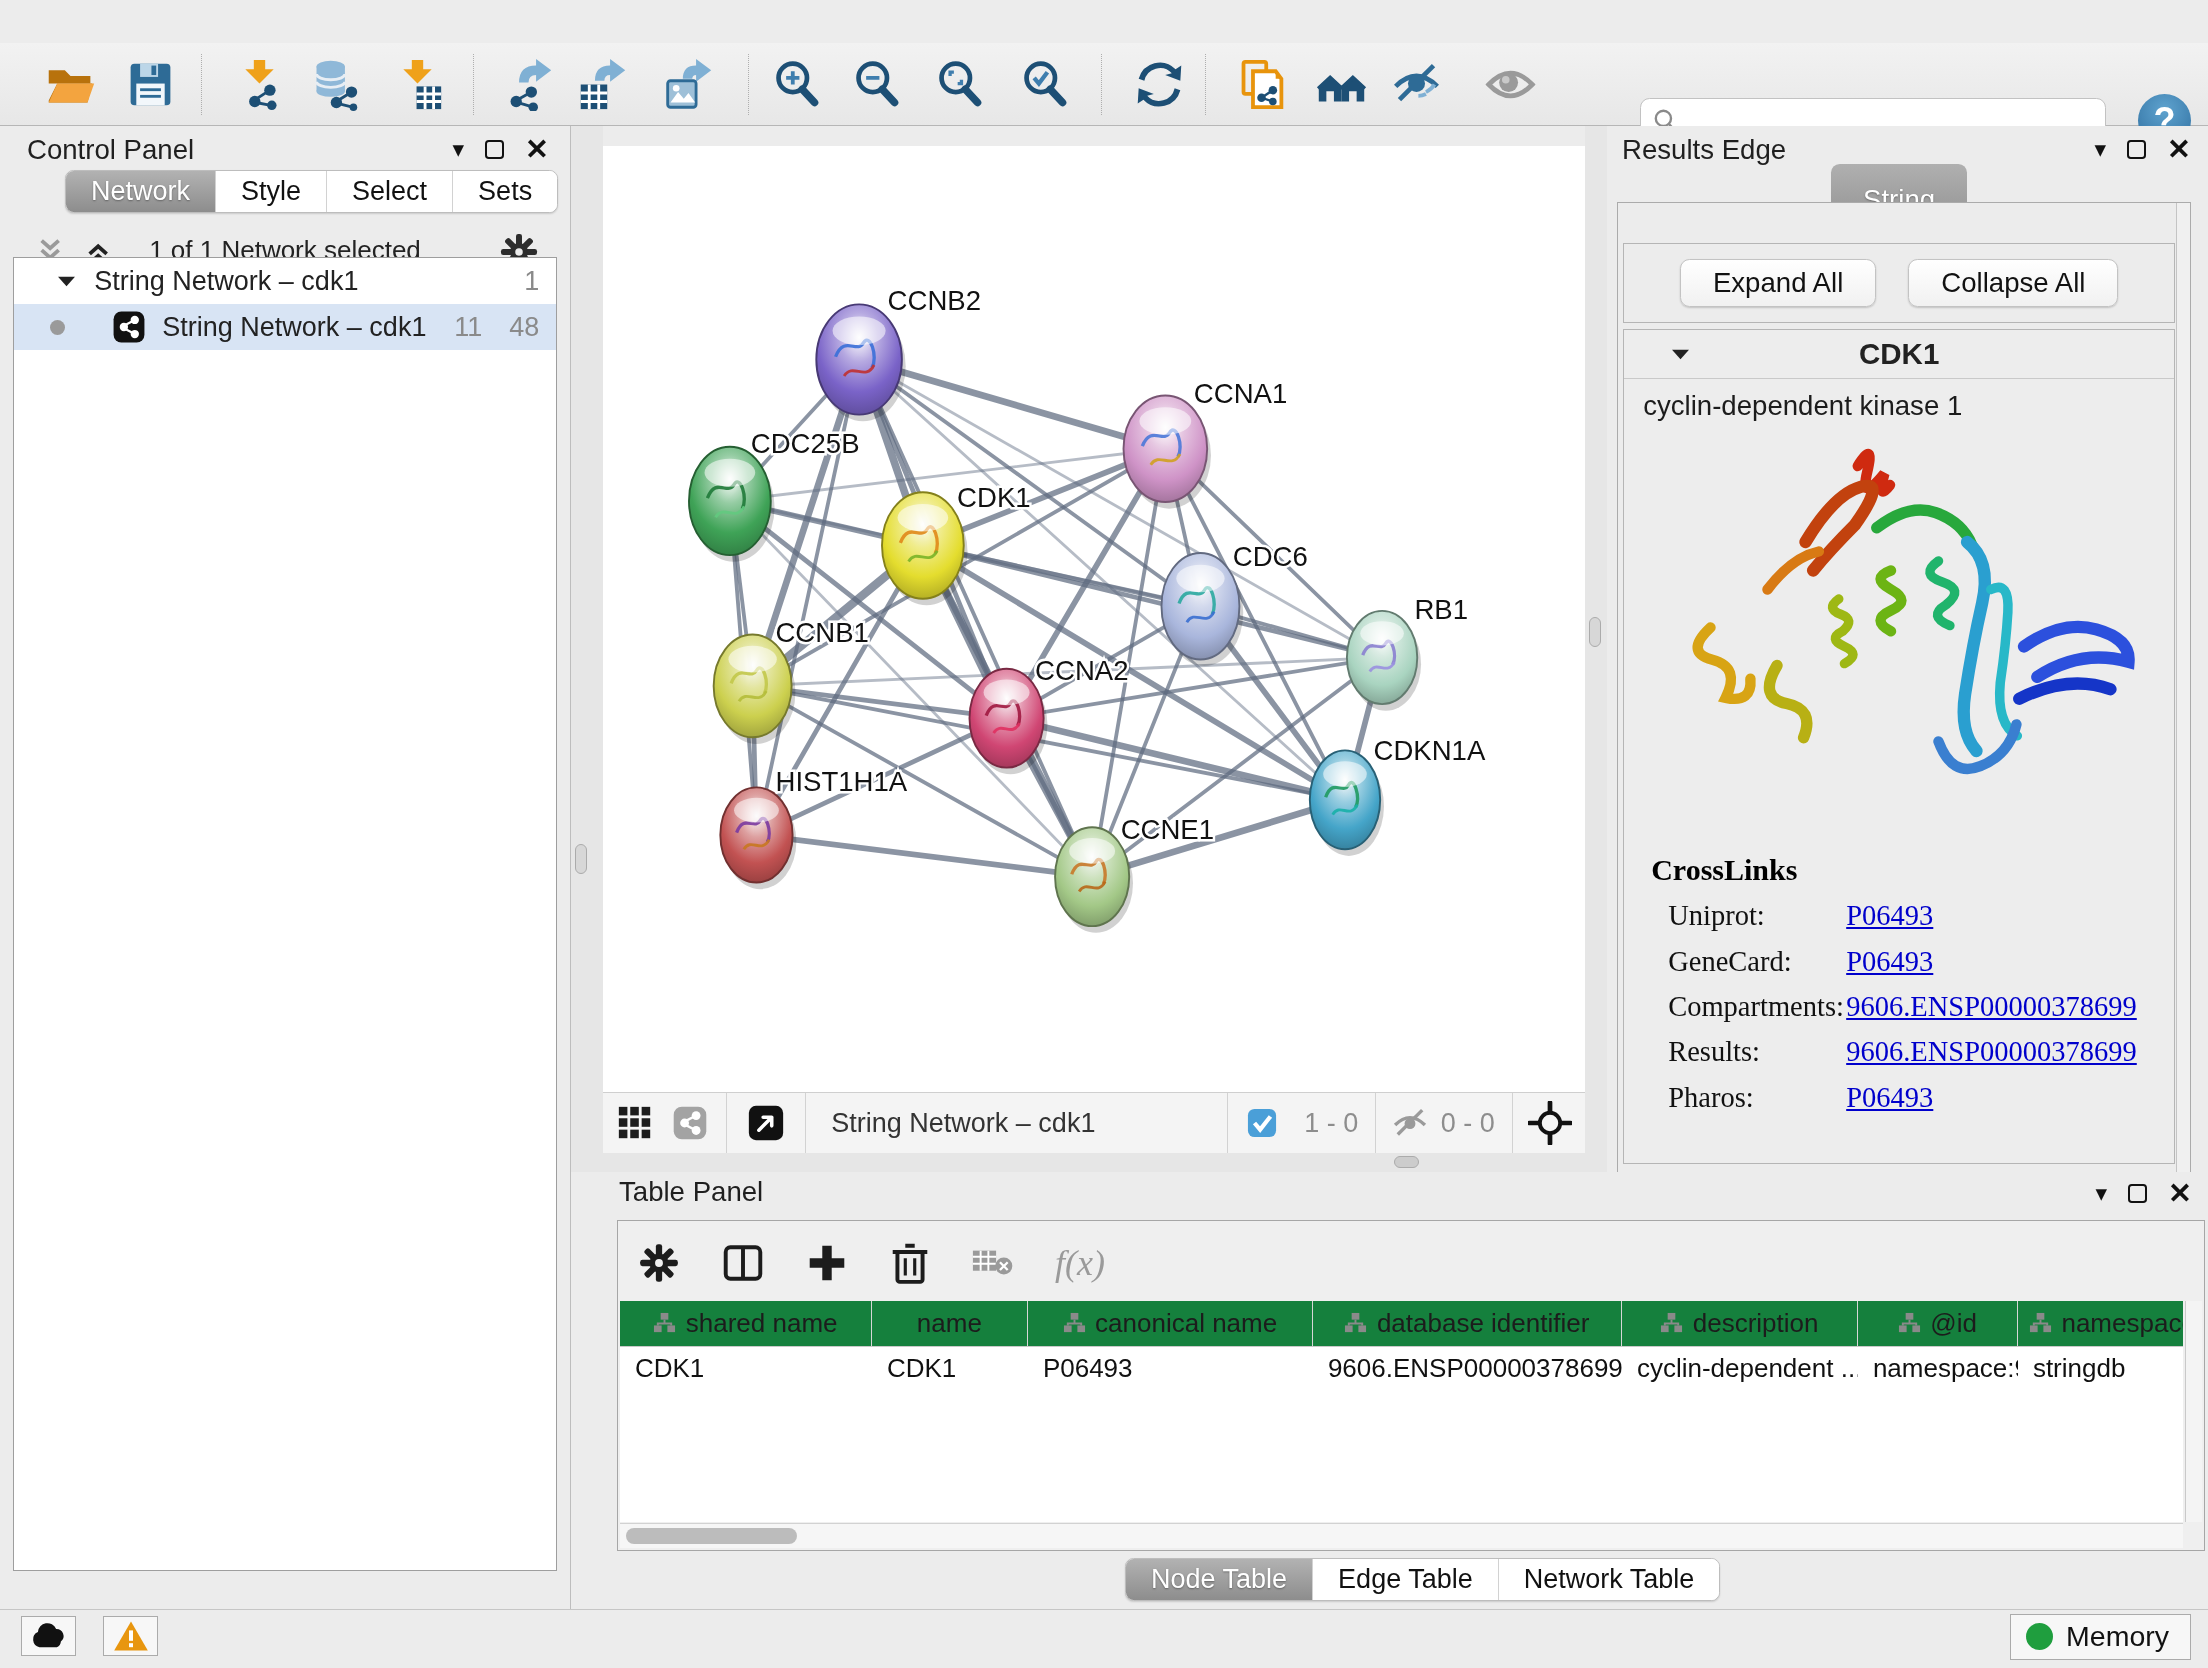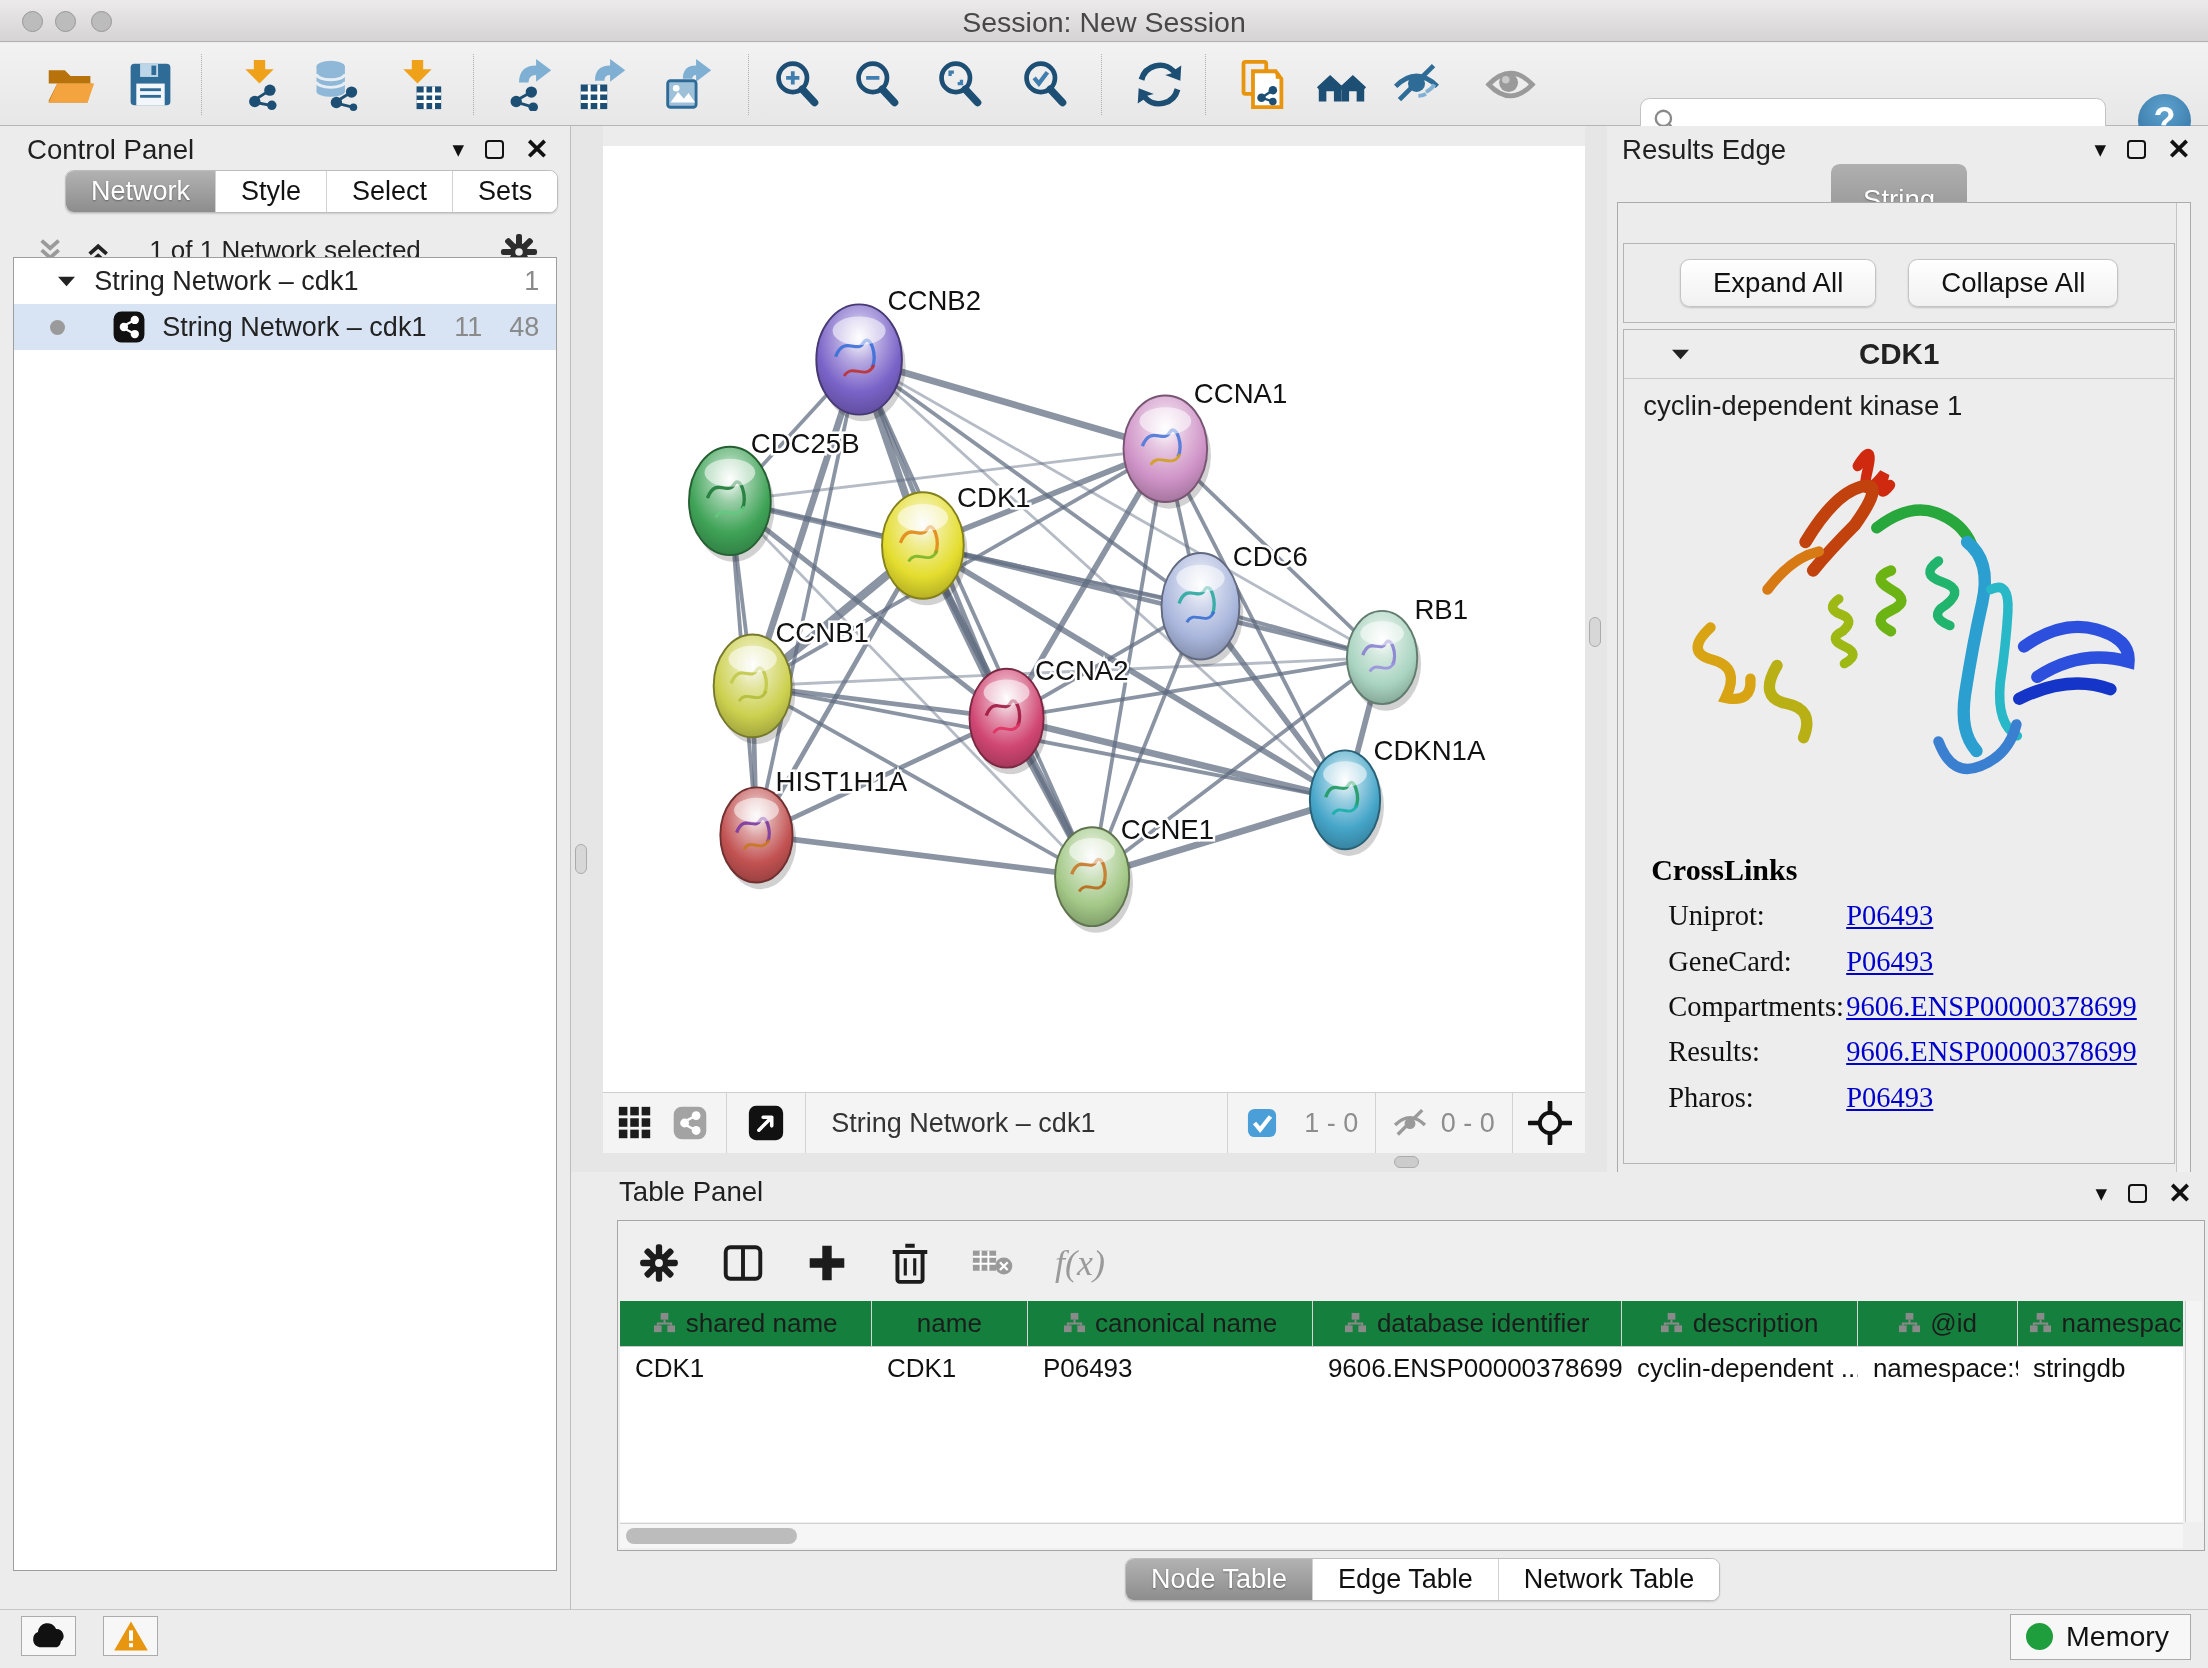--- a/index.html
+++ b/index.html
@@ -147,26 +147,20 @@
     padding:0 21px 0 15px; font-size:28.5px; color:#111; }
   .mem-dot { width:27px; height:27px; border-radius:50%; background:#1f9e3e; }
 
   svg text { font-family:"Liberation Sans",sans-serif; }
 </style>
 </head>
 <body>
 
 <div id="app">
 
-  <div class="titlebar">
-    <span class="traffic" style="left:22px"></span>
-    <span class="traffic" style="left:55px"></span>
-    <span class="traffic" style="left:91px"></span>
-    <div class="win-title">Session: New Session</div>
-  </div>
 
   <div class="toolbar">
     <div class="tbtn" style="left:42px">
       <svg width="53" height="53" viewBox="0 0 56 56">
           <path d="M5 13h17l6 6h21v8H5z" fill="#b8720c"></path>
           <path d="M5 13v34h41l5-20H14l-9 18z" fill="#b8720c"></path>
           <path d="M5 47l9-20h39l-7 20z" fill="#f3a43f"></path>
         </svg>
     </div>
     <div class="tbtn" style="left:122px">

